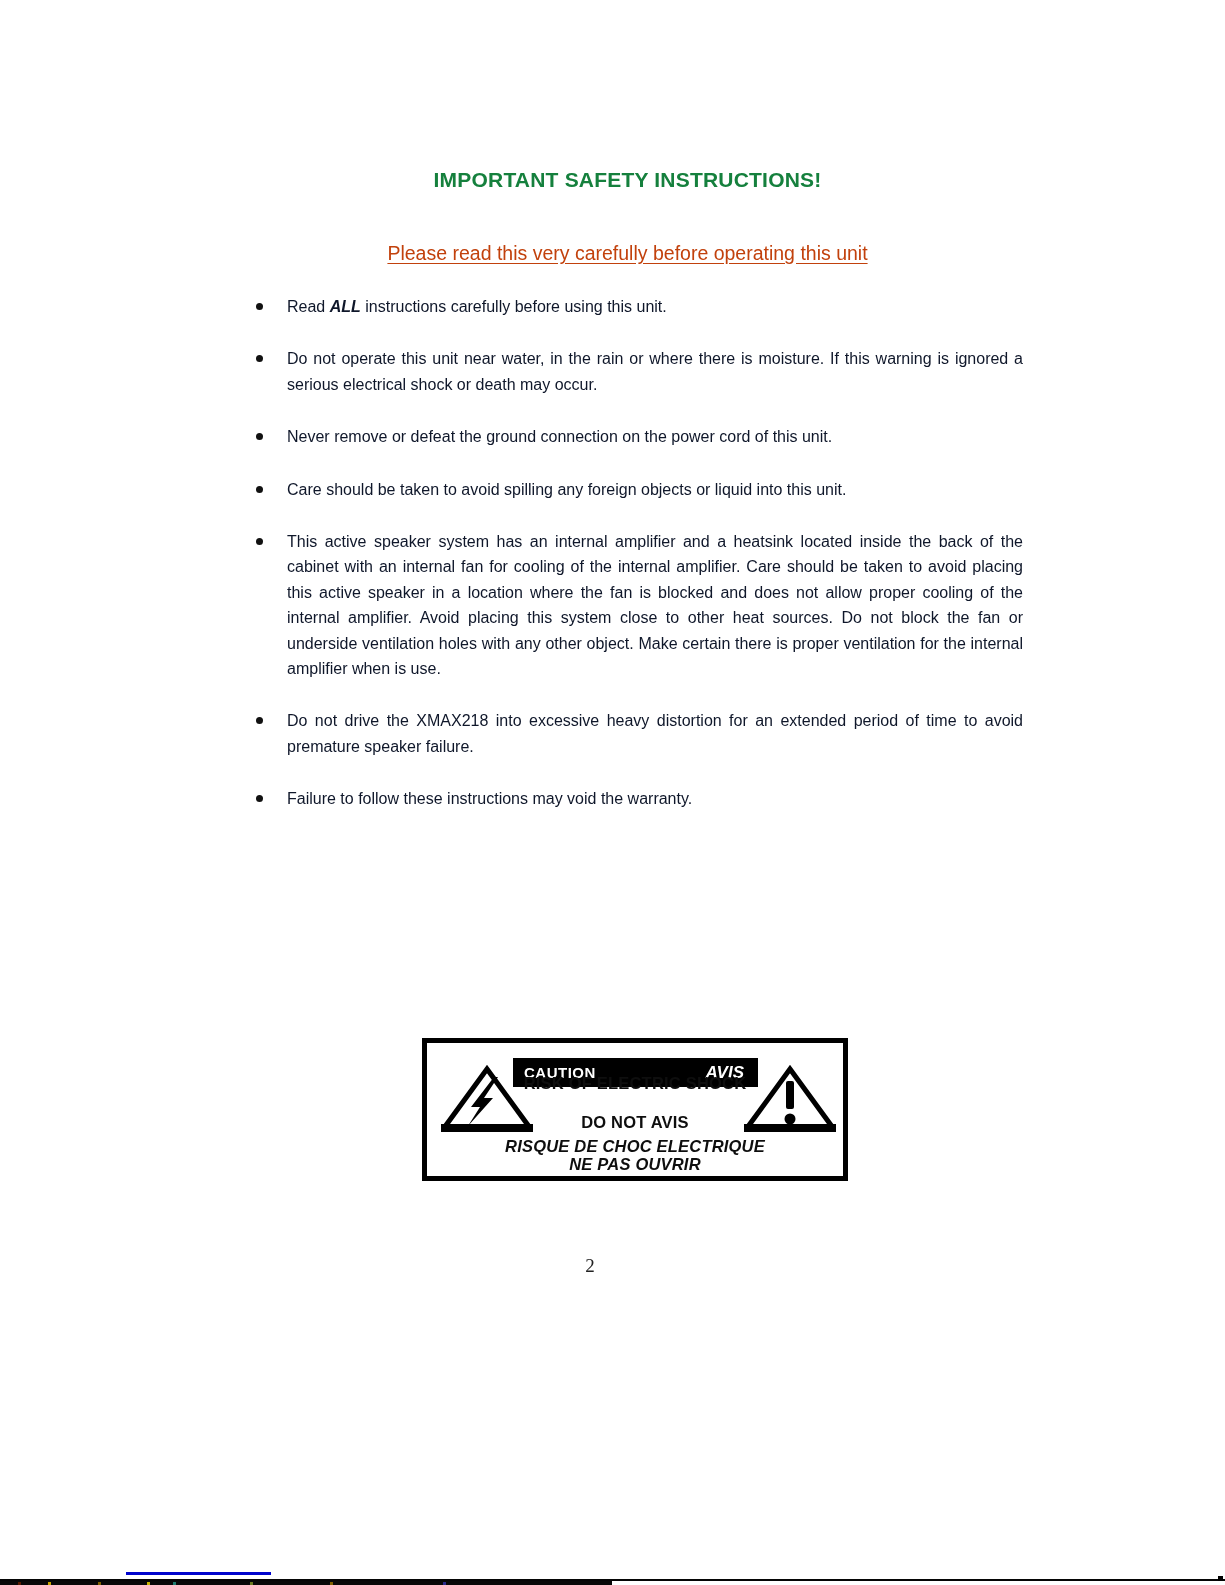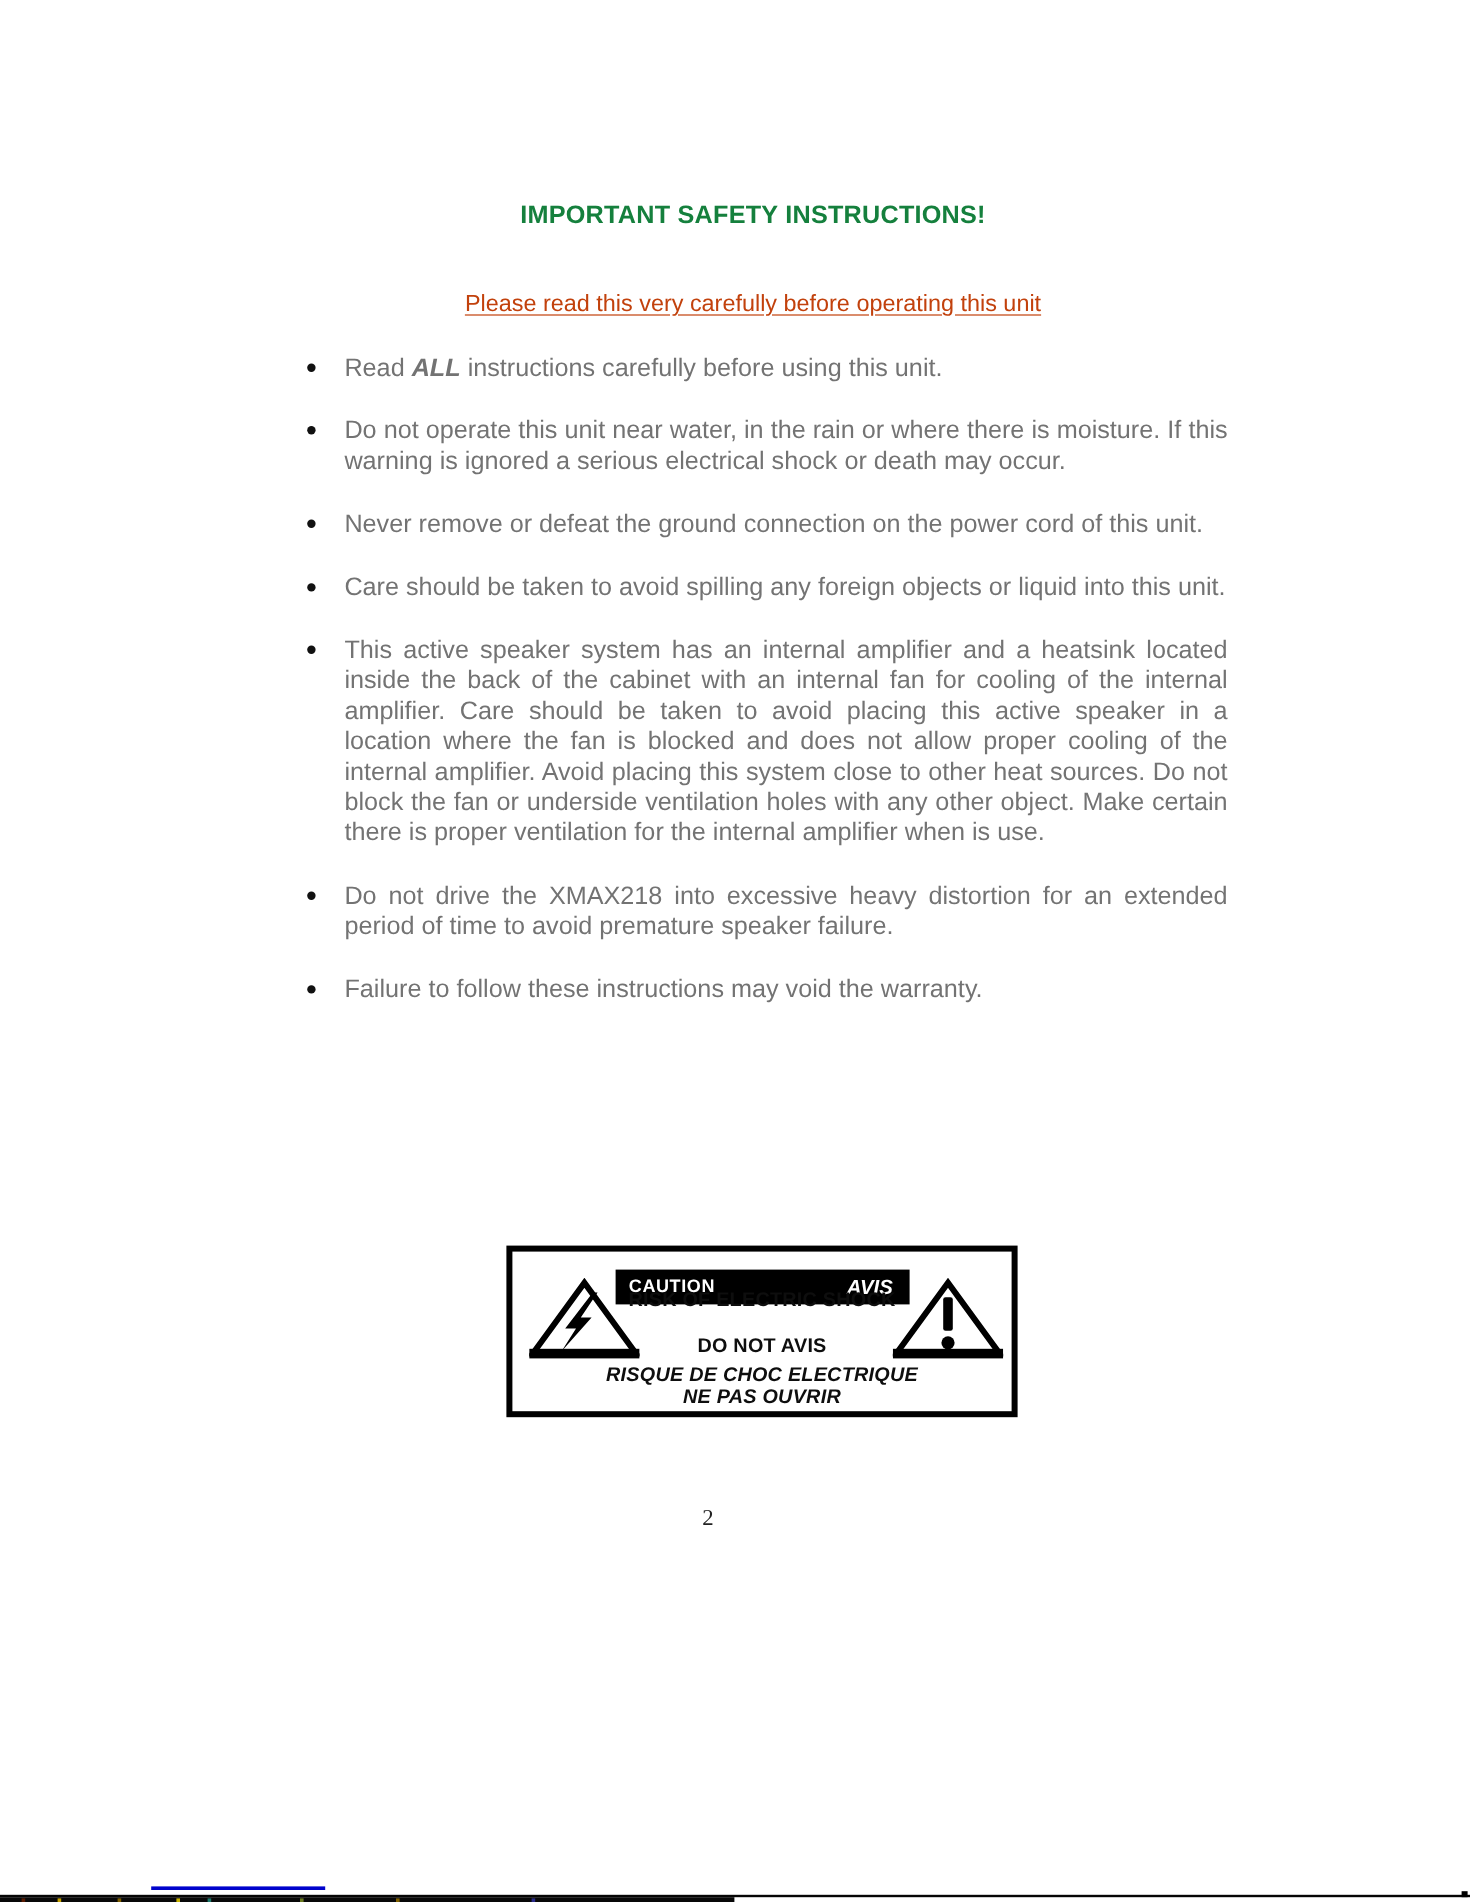--- a/index.html
+++ b/index.html
@@ -20,21 +20,21 @@
     text-underline-offset:3px; color:#c2410c;
   }
 
   
   .bullets {
     position:absolute; top:294px; left:240px; width:783px;
     margin:0; padding:0; list-style:none;
   }
   .bullets li {
     position:relative; padding-left:47px; margin-bottom:27px;
-    font-size:21px; line-height:25.4px; text-align:justify; color:#737373;
+    font-size:16px; line-height:25.4px; text-align:justify; color:#0f172a;
   }
   .bullets li::before {
     content:""; position:absolute; left:16px; top:9px;
     width:7px; height:7px; border-radius:50%; background:#111;
   }
   .bullets li .emph { font-weight:bold; font-style:italic; }
 
   
   .caution-box {
     position:absolute; top:1038px; left:422px; width:426px; height:143px;

